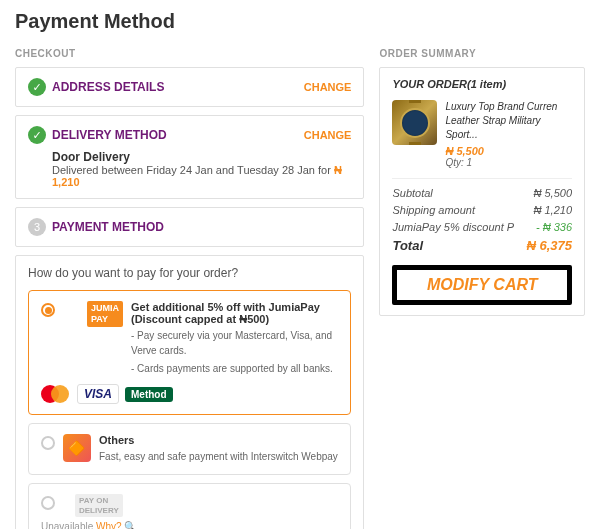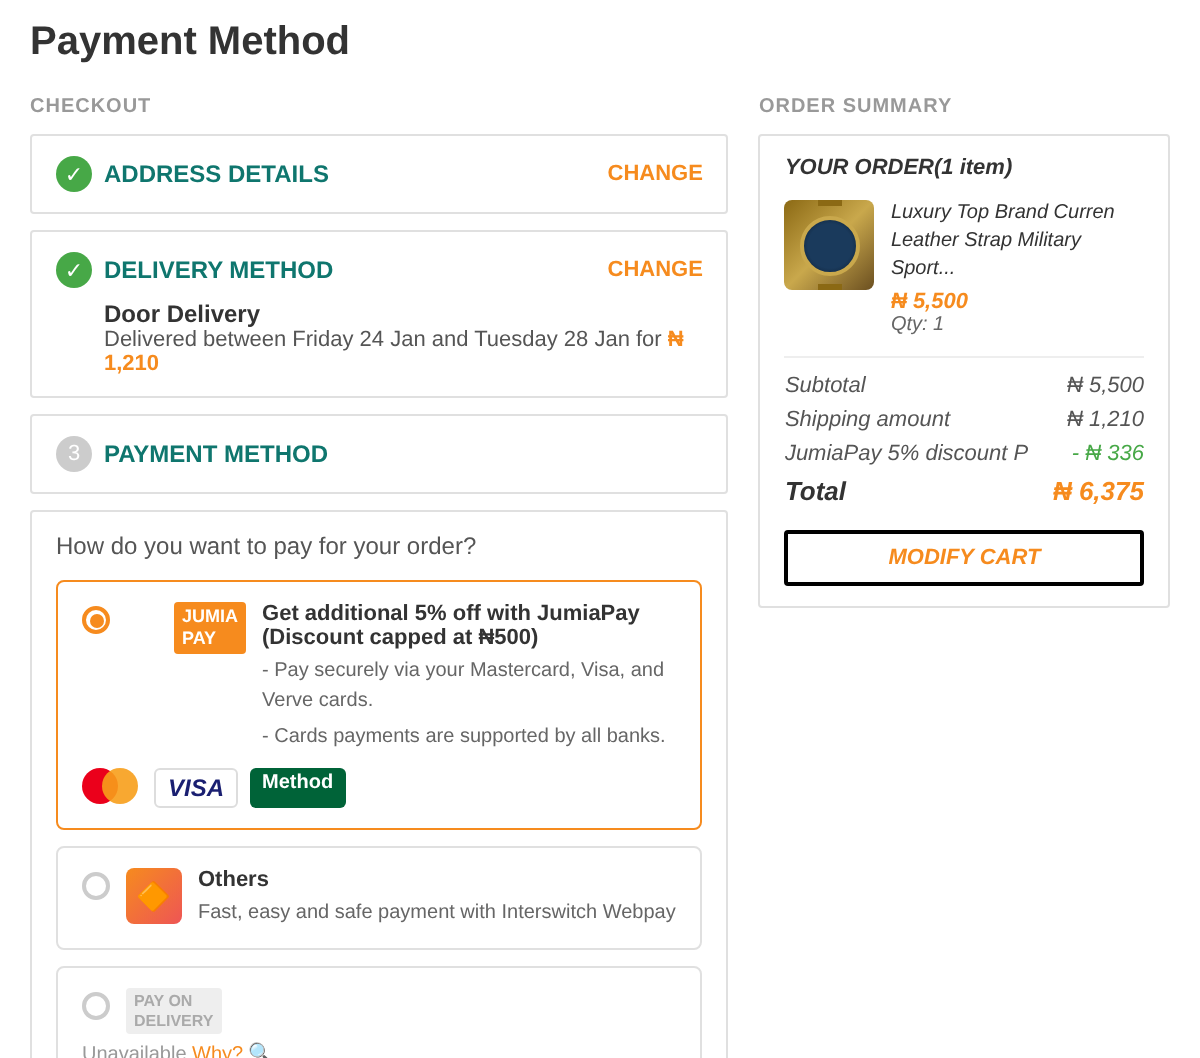--- a/index.html
+++ b/index.html
@@ -71,21 +71,21 @@
     }
     .step-icon.completed {
       background: #47a847;
     }
     .step-icon.pending {
       background: #ccc;
     }
     .step-title {
       font-size: 12px;
       font-weight: bold;
-      color: #0f766e;
+      color: #701a75;
     }
     .change-link {
       color: #f68b1e;
       font-size: 11px;
       font-weight: bold;
       cursor: pointer;
       text-decoration: none;
     }
     .step-detail {
       margin-top: 6px;
@@ -180,20 +180,21 @@
     .payment-option-detail {
       font-size: 10px;
       color: #666;
       margin-top: 3px;
       line-height: 1.5;
     }
     .card-logos {
       display: flex;
       gap: 6px;
       margin-top: 8px;
+      align-items: center;
     }
     .mastercard-circles {
       display: flex;
       position: relative;
       width: 30px;
       height: 18px;
     }
     .mc-circle1 {
       width: 18px;
       height: 18px;
@@ -242,20 +243,21 @@
       display: flex;
       align-items: center;
       justify-content: center;
       font-size: 14px;
     }
     
     .pod-logo {
       display: flex;
       align-items: center;
       gap: 4px;
+      margin-left: 12px;
     }
     .pod-box {
       background: #eee;
       color: #aaa;
       font-size: 8px;
       font-weight: bold;
       padding: 2px 4px;
       border-radius: 2px;
       line-height: 1.2;
     }
@@ -368,25 +370,25 @@
       color: #f68b1e;
       font-weight: bold;
     }
     .summary-discount-val {
       color: #47a847;
     }
     .modify-cart-btn {
       display: block;
       text-align: center;
       color: #f68b1e;
-      font-size: 11px;
+      font-size: 16px;
       font-weight: bold;
       margin-top: 12px;
       cursor: pointer;
-      border: 2px solid #000000;
+      border: 5px solid #000000;
       padding: 6px;
       border-radius: 2px;
     }
   </style>
 </head>
 <body>
 
 <div class="page-wrapper">
   <h1 class="page-title">Payment Method</h1>
 

